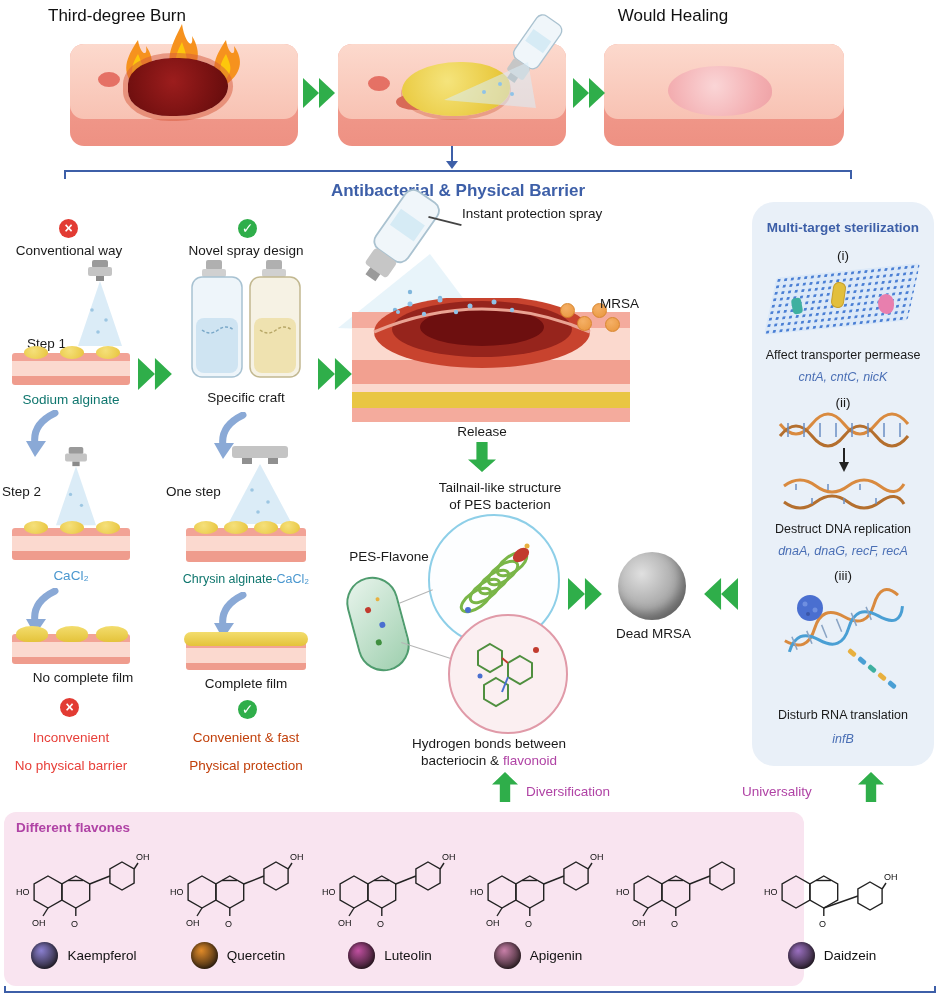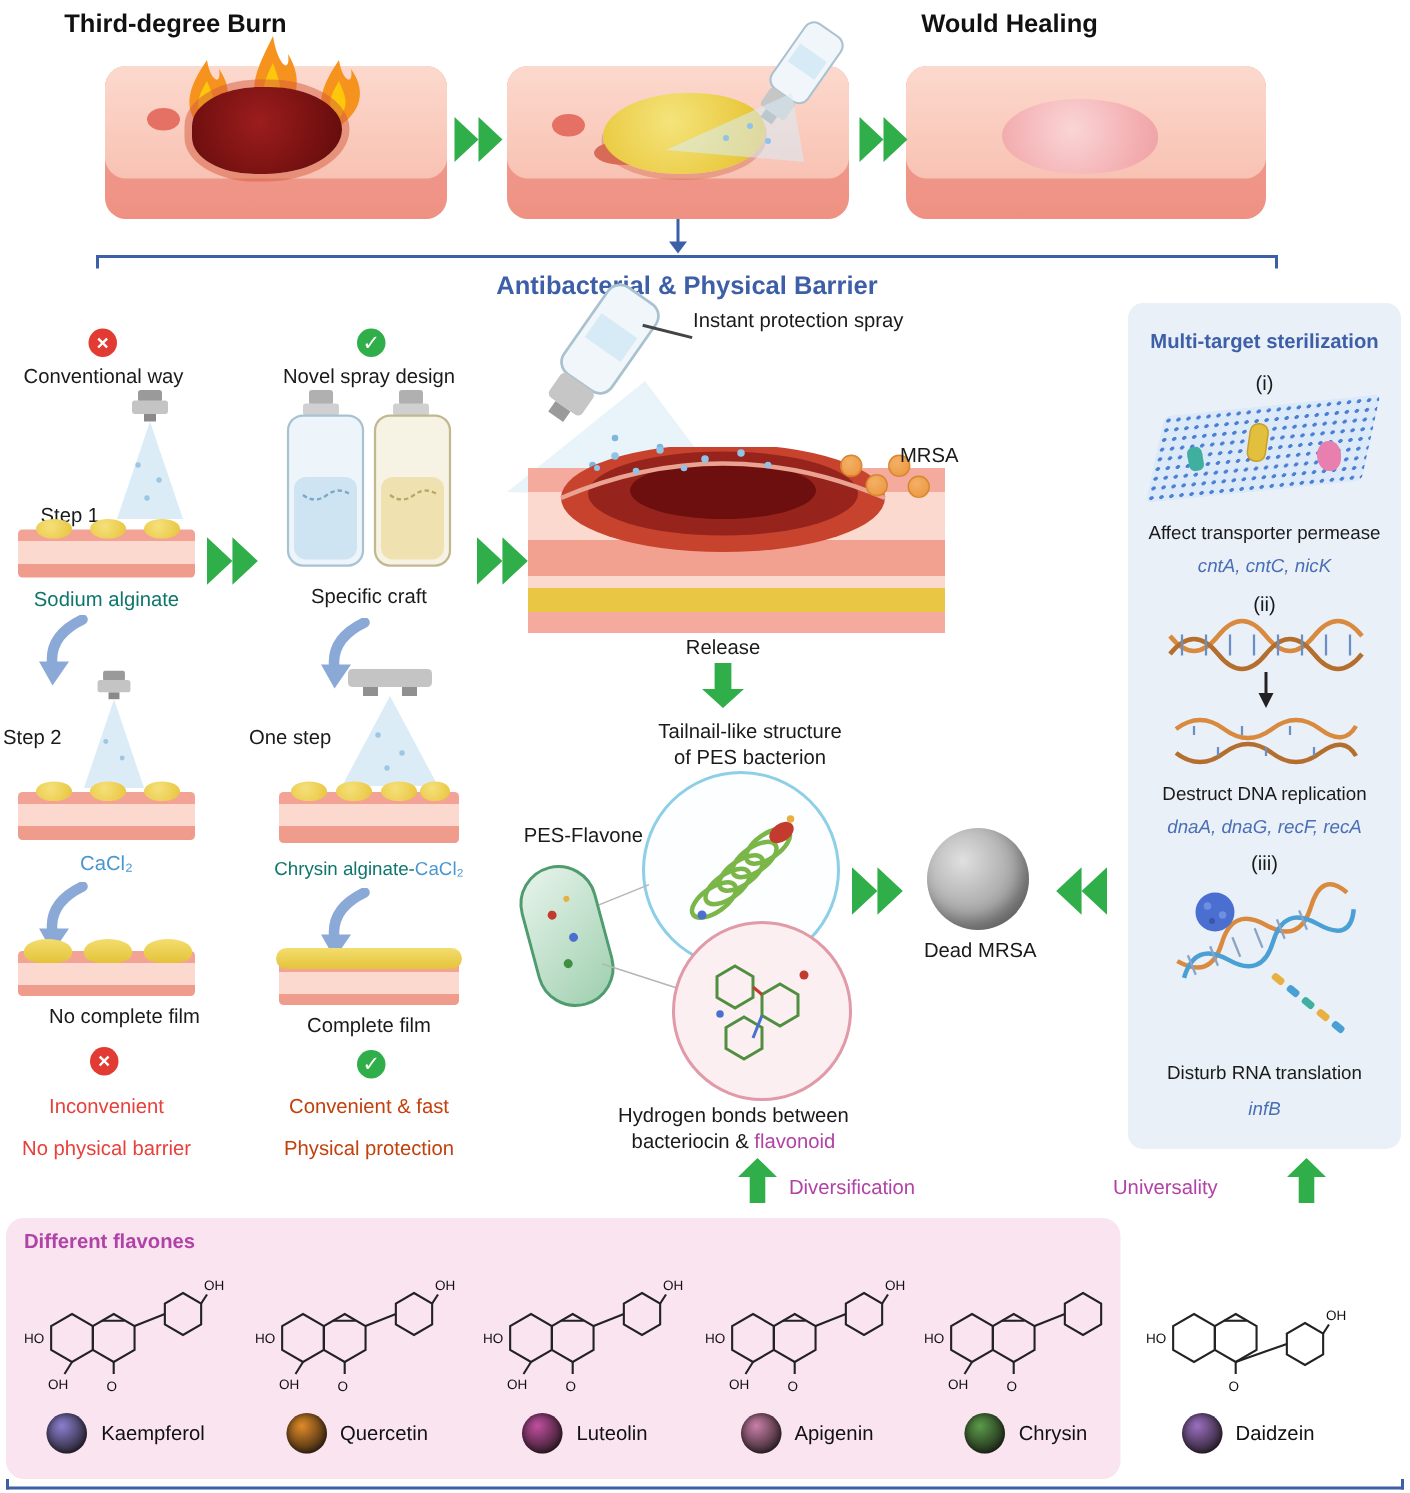--- a/index.html
+++ b/index.html
@@ -1,21 +1,21 @@
 <!DOCTYPE html>
 <html><head>
 <meta charset="utf-8">
 <style>
   *{margin:0;padding:0;box-sizing:border-box}
   html,body{background:#fff}
   body{font-family:"Liberation Sans","DejaVu Sans",sans-serif;color:#1a1a1a}
   .canvas{position:relative;width:940px;height:995px;background:#fff;overflow:hidden}
   .abs{position:absolute}
   .ctr{text-align:center}
-  .t-main{font-size:17px;font-weight:700;color:#111}
+  .t-main{font-size:17px;font-weight:400;color:#111}
   .lbl{font-size:13.5px;color:#1a1a1a}
   .lbl-sm{font-size:12.5px;color:#1a1a1a}
   .blue{color:#3d5fa8}
   .orange{color:#0f766e}
   .ltblue{color:#4a97cf}
   .red{color:#e8403a}
   .green{color:#c2410c}
   .purple{color:#b043a5}
   .genes{font-size:12.5px;font-style:italic;color:#4a6fb5}
   .barrier{font-size:17px;font-weight:700;color:#3d5fa8}
@@ -40,21 +40,21 @@
   .arrow-up{position:absolute;background:#2fae4a;
     clip-path:polygon(50% 0,100% 42%,70% 42%,70% 100%,30% 100%,30% 42%,0 42%)}
   .arrow-down{position:absolute;background:#2fae4a;
     clip-path:polygon(30% 0,70% 0,70% 58%,100% 58%,50% 100%,0 58%,30% 58%)}
 
   .brkt-top{position:absolute;border-top:2.5px solid #3d5fa8;border-left:2.5px solid #3d5fa8;border-right:2.5px solid #3d5fa8}
   .brkt-bottom{position:absolute;border-bottom:2.5px solid #3d5fa8;border-left:2.5px solid #3d5fa8;border-right:2.5px solid #3d5fa8}
   .ptr-line{position:absolute;background:#444;height:1.5px}
   .zoom-line{position:absolute;background:#b5b5b5;height:1px}
 
-  .right-panel{position:absolute;background:#e9f0f8;border-radius:10px}
+  .right-panel{position:absolute;background:#e9f0f8;border-radius:22px}
   .pink-panel{position:absolute;background:#f9e4f0;border-radius:12px}
 
   .burn{position:absolute;border-radius:48% 52% 55% 45%;
     background:radial-gradient(circle at 45% 40%,#9c1d1d 0%,#7a1212 55%,#5e0b0b 100%);
     box-shadow:0 0 0 5px rgba(214,90,60,.5)}
   .spot{position:absolute;width:22px;height:15px;border-radius:50%;background:#e06055;opacity:.85}
   .gel-blob{position:absolute;border-radius:55% 45% 52% 48%;
     background:radial-gradient(circle at 42% 35%,#f5e47c,#e9c93f 70%,#dfb92e);
     box-shadow:0 3px 0 1px rgba(214,110,80,.45)}
   .red-sliver{position:absolute;border-radius:50%;background:#d86a58}
@@ -455,21 +455,21 @@
     </svg>
     <div class="abs lbl-sm ctr" style="left:0;right:0;top:506px">Disturb RNA translation</div>
     <div class="abs genes ctr" style="left:0;right:0;top:530px">infB</div>
   </div>
 
   <div class="arrow-up" style="left:492px;top:772px;width:26px;height:30px"></div>
   <div class="abs lbl purple" style="left:526px;top:784px">Diversification</div>
   <div class="abs lbl purple" style="left:742px;top:784px">Universality</div>
   <div class="arrow-up" style="left:858px;top:772px;width:26px;height:30px"></div>
 
-  <div class="pink-panel" style="left:4px;top:812px;width:743px;height:174px">
+  <div class="pink-panel" style="left:4px;top:812px;width:800px;height:174px">
     <div class="abs lbl purple" style="left:12px;top:8px;font-weight:700">Different flavones</div>
 
     <svg class="abs chem" style="left:12px;top:28px" width="135" height="92" viewBox="0 0 135 92">
       <g fill="none" stroke="#222" stroke-width="1.4">
         <polygon points="32,36 45.9,44 45.9,60 32,68 18.1,60 18.1,44"></polygon>
         <polygon points="59.8,36 73.7,44 73.7,60 59.8,68 45.9,60 45.9,44"></polygon>
         <polygon points="106,22 118.1,29 118.1,43 106,50 93.9,43 93.9,29"></polygon>
         <line x1="73.7" y1="44" x2="93.9" y2="36"></line>
           <line x1="59.8" y1="68" x2="59.8" y2="76"></line>
         <line x1="32" y1="68" x2="27" y2="76"></line>
@@ -567,24 +567,20 @@
       <span>Quercetin</span>
     </div>
     <div class="fl-name" style="left:311px;top:130px;width:150px">
       <span class="photo" style="--c: #c04fa0;"></span>
       <span>Luteolin</span>
     </div>
     <div class="fl-name" style="left:459px;top:130px;width:150px">
       <span class="photo" style="--c: #c87fa8;"></span>
       <span>Apigenin</span>
     </div>
-    <div class="fl-name" style="left:605px;top:130px;width:150px">
-      <span class="photo" style="--c: #5a9a4a;"></span>
-      <span>Chrysin</span>
-    </div>
     <div class="fl-name" style="left:753px;top:130px;width:150px">
       <span class="photo" style="--c: #9a6fc0;"></span>
       <span>Daidzein</span>
     </div>
   </div>
 
   <div class="brkt-bottom" style="left:4px;top:986px;width:932px;height:7px"></div>
 </div>
 
 </body></html>

